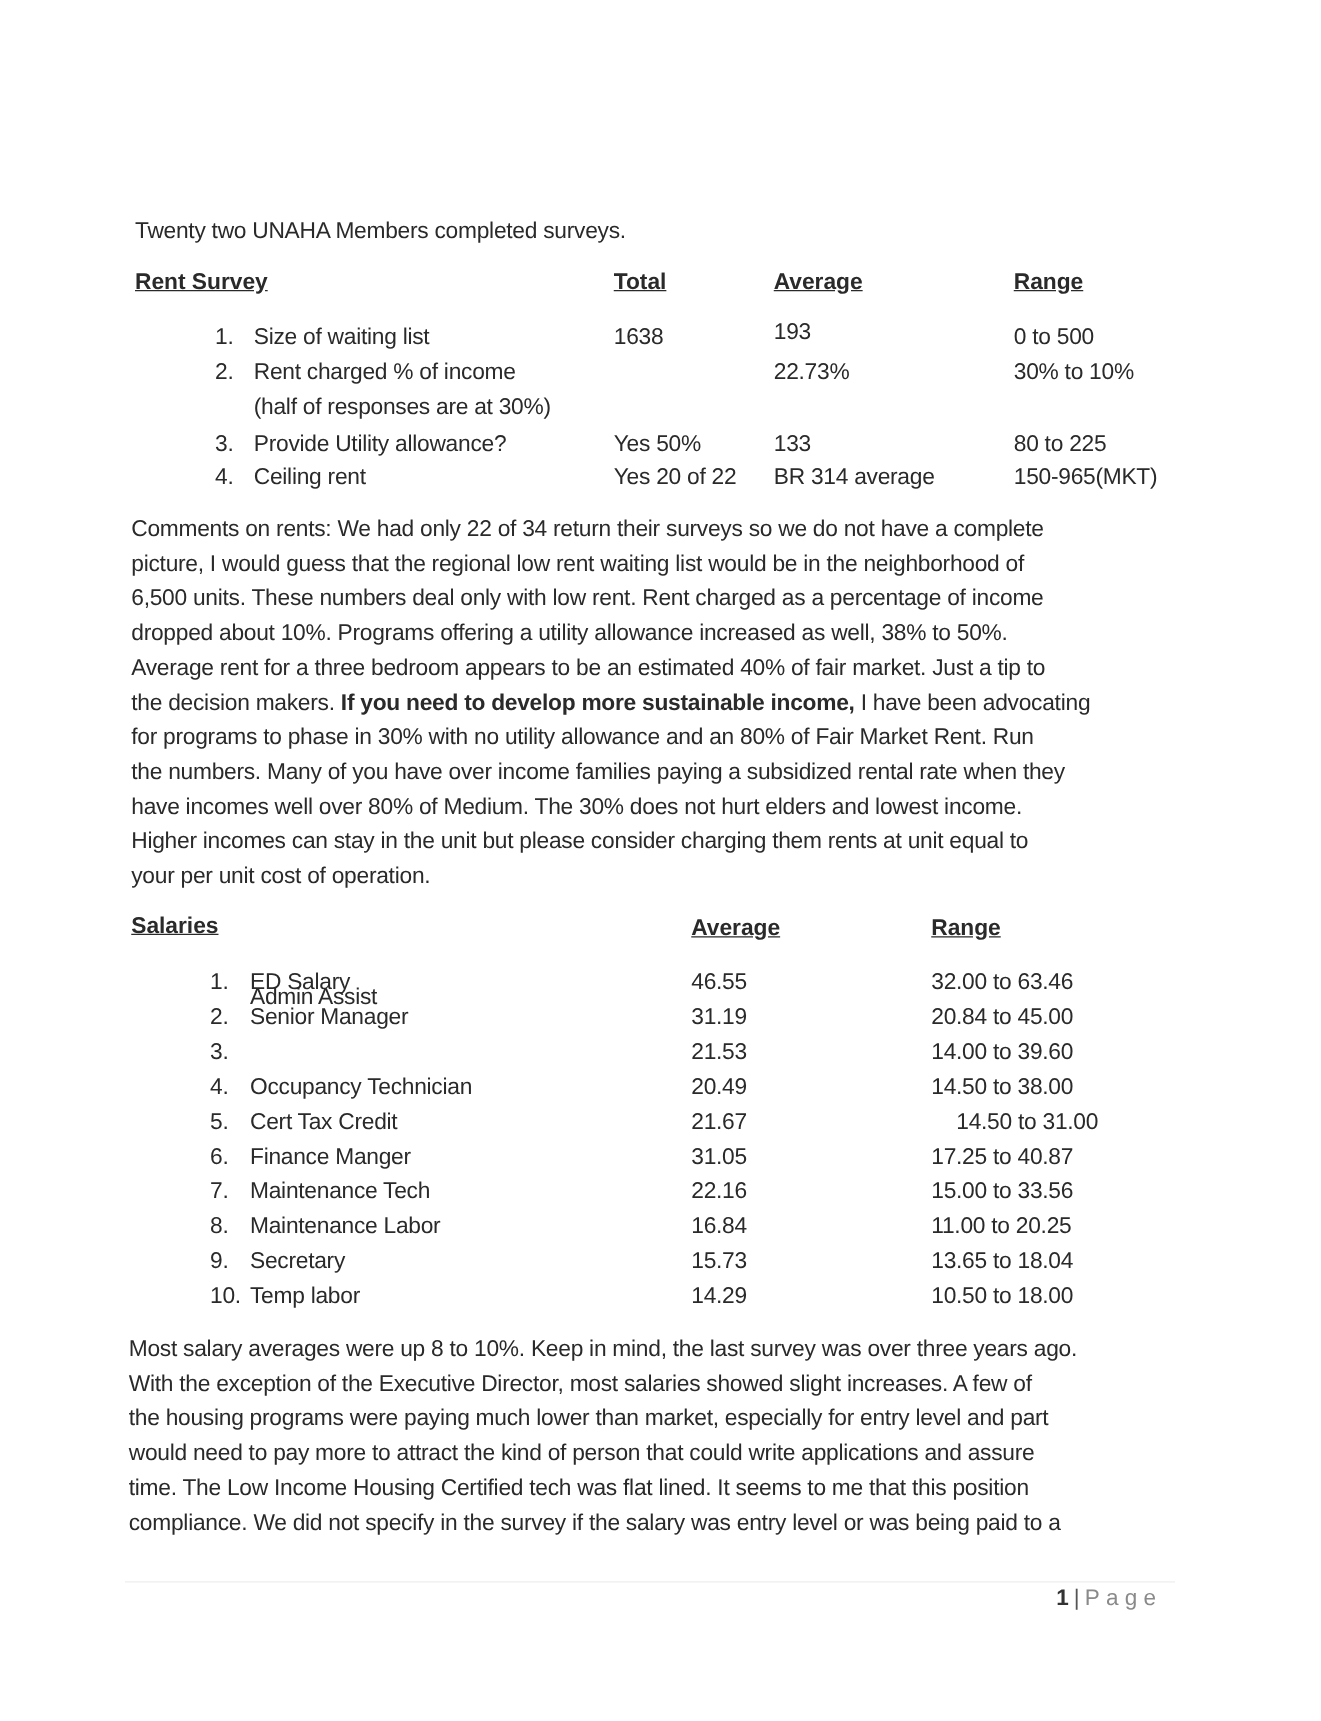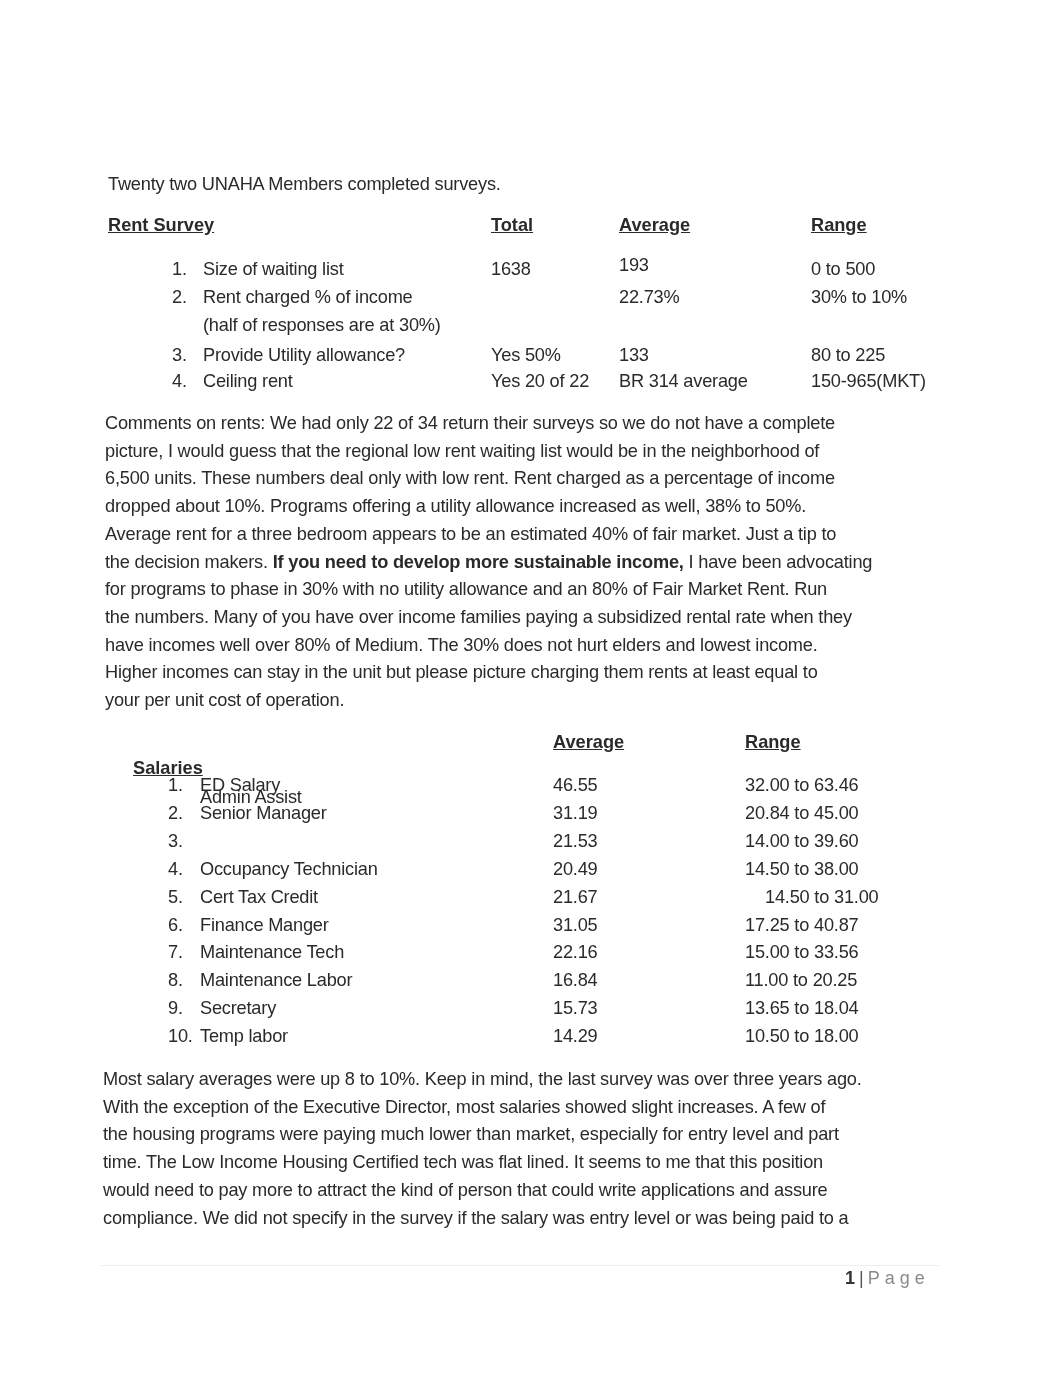--- a/index.html
+++ b/index.html
@@ -71,26 +71,26 @@
   <div class="para text" style="top:410px;">
     <p>Comments on rents:  We had only 22 of 34 return their surveys so we do not have a complete</p>
     <p>picture, I would guess that the regional low rent waiting list would be in the neighborhood of</p>
     <p>6,500 units. These numbers deal only with low rent. Rent charged as a percentage of income</p>
     <p>dropped about 10%. Programs offering a utility allowance increased as well, 38% to 50%.</p>
     <p>Average rent for a three bedroom appears to be an estimated 40% of fair market.  Just a tip to</p>
     <p><span>the decision makers.  </span><b>If you need to develop more sustainable income,</b><span> I have been advocating</span></p>
     <p>for programs to phase in 30% with no utility allowance and an 80% of Fair Market Rent.  Run</p>
     <p>the numbers.  Many of you have over income families paying a subsidized rental rate when they</p>
     <p>have incomes well over 80% of Medium. The 30% does not hurt elders and lowest income.</p>
-    <p>Higher incomes can stay in the unit but please picture charging them rents at least equal to</p>
+    <p>Higher incomes can stay in the unit but please consider charging them rents at unit equal to</p>
     <p>your per unit cost of operation.</p>
   </div>
 
   <div>
-    <span class="abs hdr" style="left:105px; top:758px;margin-left:28px;">Salaries</span>
+    <span class="abs hdr" style="left:105px; top:730px;">Salaries</span>
     <span class="abs hdr" style="left:553px; top:732px;">Average</span>
     <span class="abs hdr" style="left:745px; top:732px;">Range</span>
     <div id="salary-rows">
         <div>
           <span class="abs text" style="left: 168px; top: 772px;">1.</span>
           <span class="abs text" style="left: 200px; top: 772px;">ED Salary</span>
           <span class="abs text" style="left: 553px; top: 772px;">46.55</span>
           <span class="abs text" style="left: 745px; top: 772px;">32.00 to 63.46</span>
         </div>
         <div>
@@ -147,22 +147,22 @@
           <span class="abs text" style="left: 553px; top: 1023.1px;">14.29</span>
           <span class="abs text" style="left: 745px; top: 1023.1px;">10.50 to 18.00</span>
         </div>
       </div>
   </div>
 
   <div class="para text" style="top:1066px; left:103px;">
     <p>Most salary averages were up 8 to 10%.  Keep in mind, the last survey was over three years ago.</p>
     <p>With the exception of the Executive Director, most salaries showed slight increases. A few of</p>
     <p>the housing programs were paying much lower than market, especially for entry level and part</p>
+    <p>would need to pay more to attract the kind of person that could write applications and assure</p>
     <p>time.  The Low Income Housing Certified tech was flat lined. It seems to me that this position</p>
-    <p>would need to pay more to attract the kind of person that could write applications and assure</p>
     <p>compliance.  We did not specify in the survey if the salary was entry level or was being paid to a</p>
   </div>
 
   <div class="footer-line"></div>
   <div class="page-num">
     <span class="n">1</span><span class="sep">|</span><span class="w">Page</span>
   </div>
 </div>
 
 </body></html>

